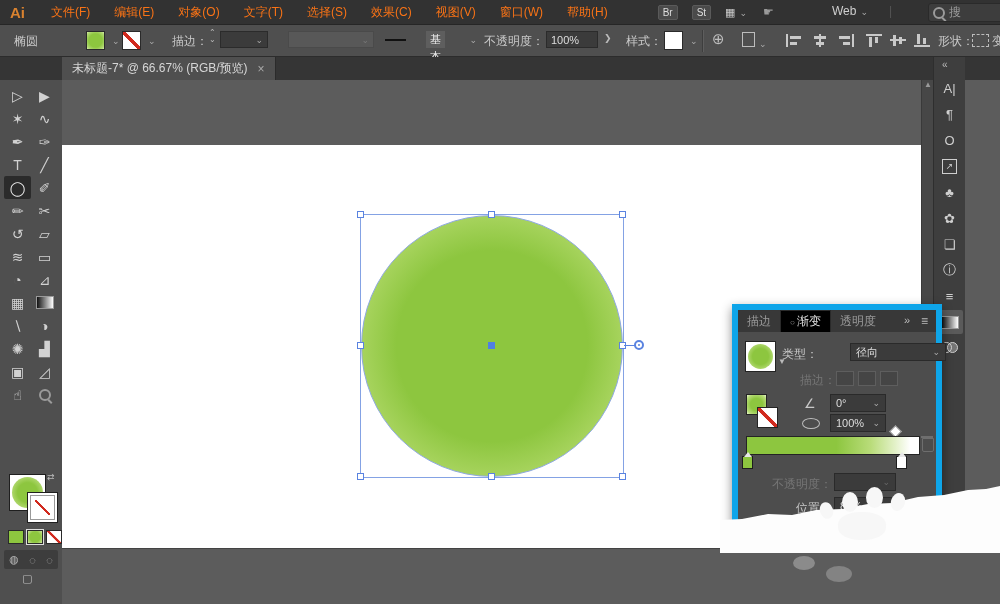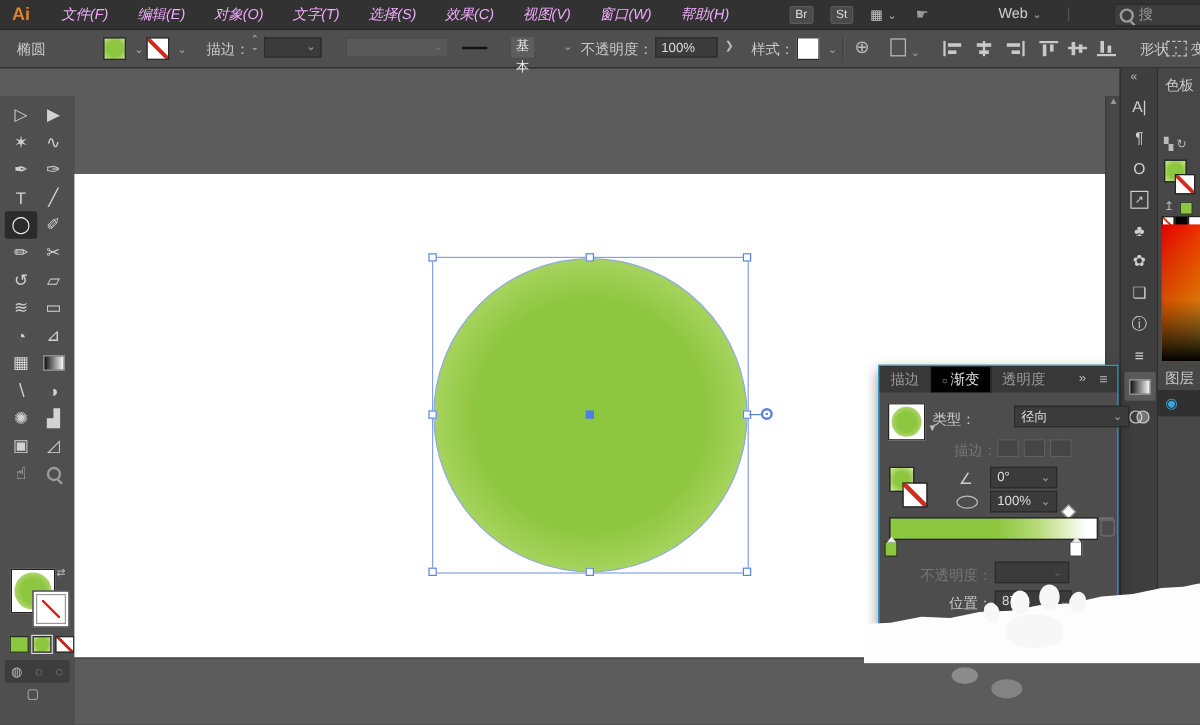--- a/index.html
+++ b/index.html
@@ -4,21 +4,21 @@
 <style>
   html,body{margin:0;padding:0;background:#222;}
   #app{position:relative;width:1000px;height:604px;overflow:hidden;
        font-family:"Liberation Sans","DejaVu Sans",sans-serif;
        background:#5c5c5c;color:#cfcfcf;font-size:12px;-webkit-font-smoothing:antialiased;}
   .abs{position:absolute;}
   .row{display:flex;align-items:center;}
   
   #menubar{left:0;top:0;width:1000px;height:24px;background:#323232;border-bottom:1px solid #262626;display:flex;align-items:center;}
   #logo{color:#d9822f;font-weight:bold;font-size:15px;margin:0 14px 0 10px;}
-  .menu-item{padding:0 12px;color:#f0abfc;height:24px;line-height:24px;cursor:default;font-style:italic;}
+  .menu-item{padding:0 12px;color:#f97316;height:24px;line-height:24px;cursor:default;}
   .mb-btn{background:#4a4a4a;color:#ddd;font-size:10px;padding:1px 4px;border-radius:2px;margin-right:14px;border:1px solid #5a5a5a;}
   .chev{color:#aaa;font-size:9px;margin-left:4px;}
   .mag{width:8px;height:8px;border:2px solid #9a9a9a;border-radius:50%;position:relative;display:inline-block;}
   .mag::after{content:"";position:absolute;width:2px;height:5px;background:#9a9a9a;left:8px;top:8px;transform:rotate(-45deg);}
   #searchbox{position:absolute;right:-8px;top:3px;width:70px;height:17px;background:#3d3d3d;border:1px solid #2a2a2a;border-radius:3px;display:flex;align-items:center;padding:0 4px;gap:4px;overflow:hidden;}
   
   #controlbar{left:0;top:25px;width:1000px;height:31px;background:#4f4f4f;border-bottom:1px solid #2c2c2c;}
   .cb-label{color:#c9c9c9;font-size:12px;}
   .inbox{background:#3b3b3b;border:1px solid #2b2b2b;color:#ddd;font-size:11px;height:17px;display:flex;align-items:center;padding:0 4px;box-sizing:border-box;}
   .swatch{width:19px;height:19px;border:1px solid #2a2a2a;box-sizing:border-box;background:#fff;}
@@ -66,21 +66,21 @@
   .two-circles span{position:absolute;width:11px;height:11px;border-radius:50%;border:1px solid #cfcfcf;box-sizing:border-box;}
   .two-circles span:nth-child(2){left:6px;background:rgba(220,220,220,.35);}
   .boxarrow{width:13px;height:13px;border:1px solid #cfcfcf;font-size:9px;line-height:12px;text-align:center;color:#cfcfcf;}
   #dock-panels{left:964px;top:57px;width:36px;height:491px;background:#474747;border-left:1px solid #2e2e2e;z-index:5;overflow:hidden;}
   .dp-title{color:#c9c9c9;font-size:12px;padding:6px 0 0 6px;}
   #spectrum{position:absolute;left:3px;top:130px;width:33px;height:114px;
             background:linear-gradient(to bottom,rgba(0,0,0,0) 0%,rgba(0,0,0,.15) 55%,#000 100%),
                        linear-gradient(135deg,#e00000 0%,#ff7300 55%,#ffd24a 100%);}
   #layers-row{position:absolute;left:0;top:268px;width:36px;height:22px;background:#303030;color:#3fa3dc;font-size:12px;display:flex;align-items:center;padding-left:6px;box-sizing:border-box;}
   
-  #gpanel{left:732px;top:304px;width:198px;height:216px;background:#4d4d4d;border:1px solid #0ea5e9;box-shadow:0 4px 10px rgba(0,0,0,.45);z-index:20;}
+  #gpanel{left:732px;top:304px;width:198px;height:216px;background:#4d4d4d;border:6px solid #0ea5e9;box-shadow:0 4px 10px rgba(0,0,0,.45);z-index:20;}
   #gp-tabs{position:absolute;left:0;top:0;width:100%;height:22px;background:#383838;display:flex;align-items:flex-end;}
   .gp-tab{height:21px;line-height:21px;padding:0 9px;color:#9a9a9a;font-size:12px;}
   .gp-tab.active{background:#000000;color:#e0e0e0;border:1px solid #2a2a2a;border-bottom:none;}
   #gp-flyout{position:absolute;right:26px;top:4px;color:#bbb;font-size:11px;}
   #gp-menu{position:absolute;right:8px;top:4px;color:#bbb;font-size:12px;}
   #gp-thumb{position:absolute;left:7px;top:31px;width:29px;height:29px;background:#fff;border:1px solid #242424;}
   #gp-thumb .inner{position:absolute;inset:2px;border-radius:50%;background:radial-gradient(circle,#8dc63f 45%,#b9dc7a 80%,#e9f4d4 100%);}
   #gp-thumb-arrow{position:absolute;left:40px;top:47px;color:#bbb;font-size:8px;}
   #gp-fill{position:absolute;left:8px;top:84px;width:19px;height:19px;border:1px solid #242424;background:radial-gradient(circle,#8dc63f 45%,#b9dc7a 80%,#e9f4d4 100%);}
   #gp-stroke{position:absolute;left:19px;top:97px;width:19px;height:19px;border:1px solid #242424;background:linear-gradient(45deg,#fff 42%,#d12a1e 44%,#d12a1e 56%,#fff 58%);}
@@ -187,25 +187,31 @@
     <svg class="abs alicon" style="left:890px;top:9px;" width="16" height="13">
         <rect x="0" y="5" width="16" height="2"></rect>
         <rect x="3" y="1" width="3" height="11"></rect>
         <rect x="9" y="3" width="3" height="7"></rect>
       </svg>
     <svg class="abs alicon" style="left:914px;top:9px;" width="16" height="13">
         <rect x="0" y="11" width="16" height="2"></rect>
         <rect x="3" y="0" width="3" height="10"></rect>
         <rect x="9" y="4" width="3" height="6"></rect>
       </svg>
-    <span class="abs cb-label" style="left:938px;top:8px;margin-left:12px;">形状：</span>
+    <span class="abs cb-label" style="left:938px;top:8px;">形状：</span>
     <span class="abs" style="left:972px;top:9px;width:15px;height:11px;border:1px dashed #bdbdbd;"></span>
     <span class="abs cb-label" style="left:992px;top:8px;white-space:nowrap;">变换</span>
   </div>
 
+  <div id="tabbar" class="abs">
+    <div id="doctab">
+      <span>未标题-7* @ 66.67% (RGB/预览)</span>
+      <span style="color:#aaa;">×</span>
+    </div>
+  </div>
 
   <div id="toolbar" class="abs">
     <div id="tool-grid">
         <span class="tool">▷</span>
         <span class="tool">▶</span>
         <span class="tool">✶</span>
         <span class="tool">∿</span>
         <span class="tool">✒</span>
         <span class="tool">✑</span>
         <span class="tool">T</span>
@@ -294,36 +300,20 @@
         </div>
         <div class="dock-ic">
           <span class="two-circles">
             <span></span>
             <span></span>
           </span>
         </div>
       </div>
   </div>
 
-  <div id="dock-panels" class="abs">
-    <div class="dp-title">色板</div>
-    <div class="abs" style="left:5px;top:58px;color:#bbb;font-size:10px;">▚ ↻</div>
-    <span class="abs" style="left:5px;top:76px;width:17px;height:17px;border:1px solid #242424;background:radial-gradient(circle,#8dc63f 50%,#cfe69d 100%);"></span>
-    <span class="abs" style="left:14px;top:88px;width:15px;height:15px;border:1px solid #242424;background:linear-gradient(45deg,#fff 40%,#d12a1e 45%,#d12a1e 55%,#fff 60%);"></span>
-    <span class="abs" style="left:5px;top:110px;color:#bbb;font-size:10px;">↥</span>
-    <span class="abs" style="left:18px;top:111px;width:9px;height:9px;background:#8dc63f;border:1px solid #242424;"></span>
-    <span class="abs" style="left:3px;top:123px;width:9px;height:9px;border:1px solid #242424;background:linear-gradient(45deg,#fff 40%,#d12a1e 48%,#d12a1e 52%,#fff 60%);"></span>
-    <span class="abs" style="left:14px;top:123px;width:9px;height:9px;background:#000;border:1px solid #242424;"></span>
-    <span class="abs" style="left:25px;top:123px;width:9px;height:9px;background:#fff;border:1px solid #242424;"></span>
-    <div id="spectrum"></div>
-    <div class="dp-title abs" style="left:0;top:244px;">图层</div>
-    <div id="layers-row">
-        <span>◉</span>
-      </div>
-  </div>
 
   <div id="gpanel" class="abs">
     <div id="gp-tabs">
       <span class="gp-tab">描边</span>
       <span class="gp-tab active"><span style="color:#9a9a9a;font-size:8px;">○ </span><span>渐变</span></span>
       <span class="gp-tab">透明度</span>
       <span id="gp-flyout">»</span>
       <span id="gp-menu">≡</span>
     </div>
     <div id="gp-thumb">

